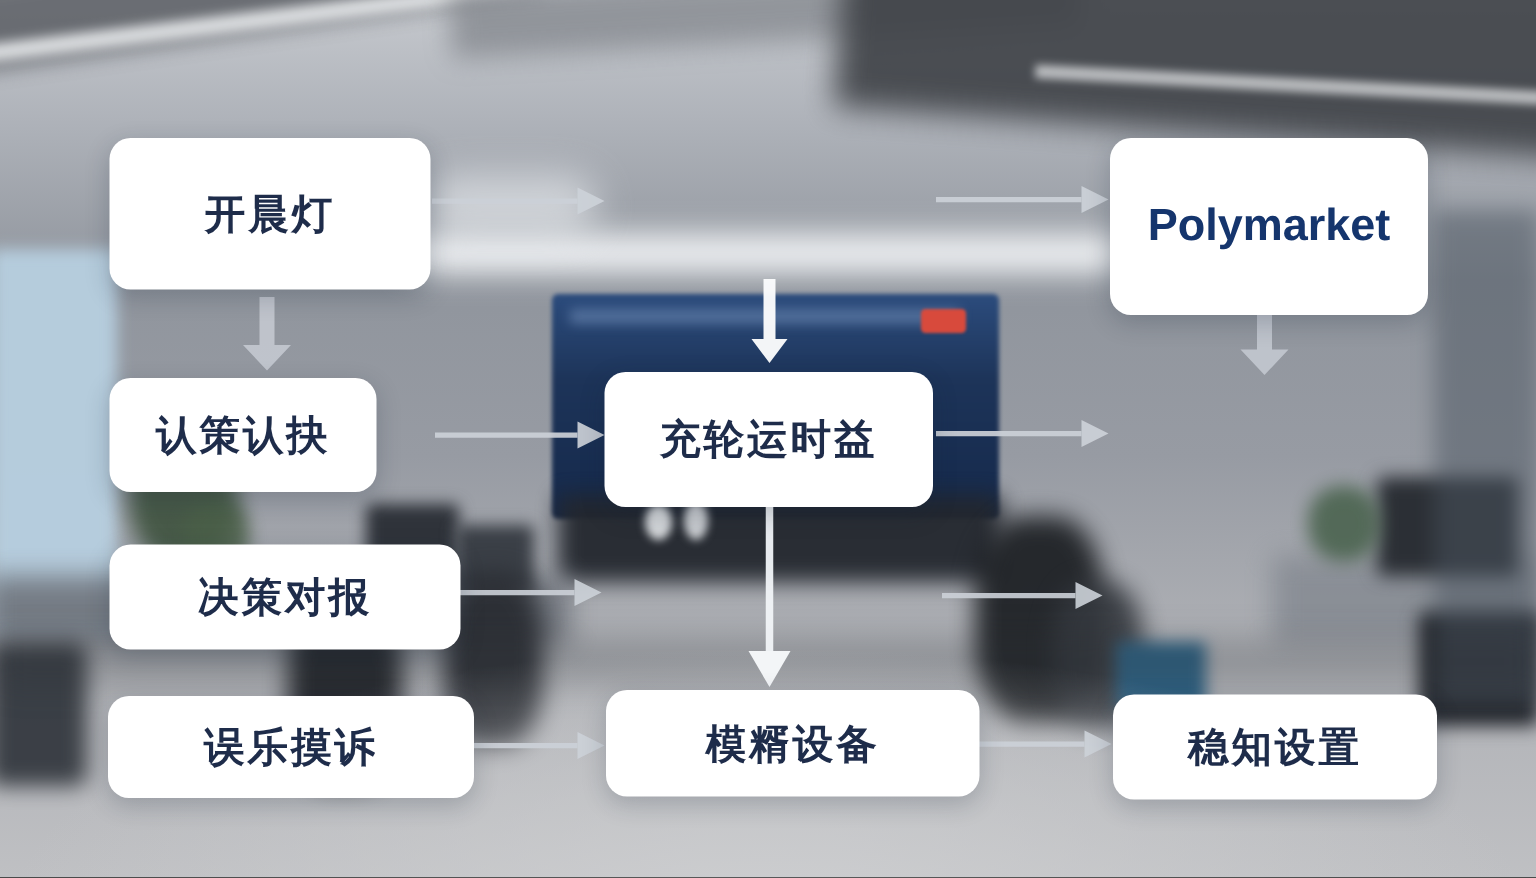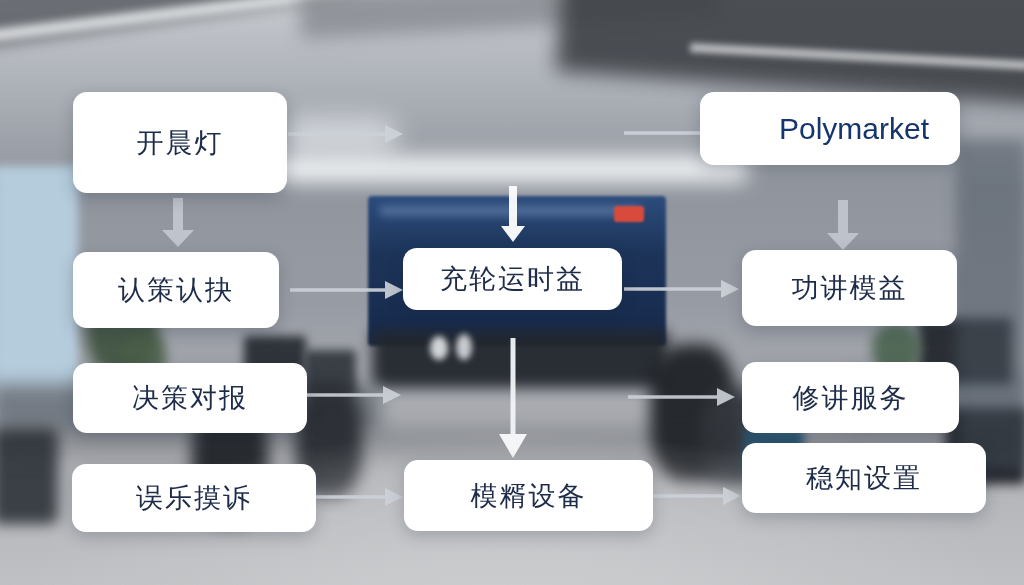--- a/index.html
+++ b/index.html
@@ -41,33 +41,33 @@
   .teal-screen{left:744px;top:428px;width:60px;height:44px;background:#2f6283;filter:blur(5px);border-radius:3px;}
   .plant-right{left:872px;top:324px;width:48px;height:50px;background:#46604a;border-radius:45%;filter:blur(6px);opacity:.85;}
   .partition-right{left:956px;top:140px;width:70px;height:330px;background:#4b5560;filter:blur(7px);opacity:.5;}
   .floor-shadow{left:0;top:424px;width:1024px;height:34px;background:rgba(40,44,50,.22);filter:blur(10px);}
   .floor-sheen{left:0;top:430px;width:1024px;height:155px;
                background:radial-gradient(ellipse at 50% 115%, #cdced0 0%, rgba(205,206,208,0) 70%);}
   
   .arrows{position:absolute;left:0;top:0;width:1024px;height:585px;}
   .node{position:absolute;background:#ffffff;border-radius:14px;display:flex;align-items:center;justify-content:center;
         box-shadow:0 5px 16px rgba(25,35,55,.22);}
-  .node-label{font-weight:normal;font-size:27px;color:#1e2c4a;letter-spacing:2px;white-space:nowrap;}
+  .node-label{font-weight:bold;font-size:27px;color:#1e2c4a;letter-spacing:2px;white-space:nowrap;}
   .brand .node-label{color:#15356d;font-size:30px;letter-spacing:0;}
   .n0{left:73px;top:92px;width:214px;height:101px;}
   .n1{left:403px;top:89px;width:220px;height:90px;}
-  .n2{left:700px;top:92px;width:212px;height:73px;padding-left:48px;}
-  .n3{left:73px;top:252px;width:206px;height:76px;}
-  .n4{left:403px;top:248px;width:219px;height:62px;}
+  .n2{left:740px;top:92px;width:212px;height:118px;}
+  .n3{left:73px;top:252px;width:178px;height:76px;}
+  .n4{left:403px;top:248px;width:219px;height:90px;}
   .n5{left:742px;top:250px;width:215px;height:76px;}
   .n6{left:73px;top:363px;width:234px;height:70px;}
   .n7{left:742px;top:362px;width:217px;height:71px;}
   .n8{left:72px;top:464px;width:244px;height:68px;}
   .n9{left:404px;top:460px;width:249px;height:71px;}
-  .n10{left:742px;top:443px;width:244px;height:70px;}
+  .n10{left:742px;top:463px;width:216px;height:70px;}
 </style>
 </head>
 <body>
 
 <div class="scene">
 
   <div class="bg">
     <div class="ceil-beam-left"></div>
     <div class="ceil-strip1"></div>
     <div class="ceil-mid-beam"></div>
@@ -161,28 +161,22 @@
   </div>
   <div class="node n2 brand">
     <span class="node-label">Polymarket</span>
   </div>
   <div class="node n3">
     <span class="node-label">认策认抉</span>
   </div>
   <div class="node n4">
     <span class="node-label">充轮运时益</span>
   </div>
-  <div class="node n5">
-    <span class="node-label">功讲模益</span>
-  </div>
   <div class="node n6">
     <span class="node-label">决策对报</span>
-  </div>
-  <div class="node n7">
-    <span class="node-label">修讲服务</span>
   </div>
   <div class="node n8">
     <span class="node-label">误乐摸诉</span>
   </div>
   <div class="node n9">
     <span class="node-label">模糈设备</span>
   </div>
   <div class="node n10">
     <span class="node-label">稳知设置</span>
   </div>

